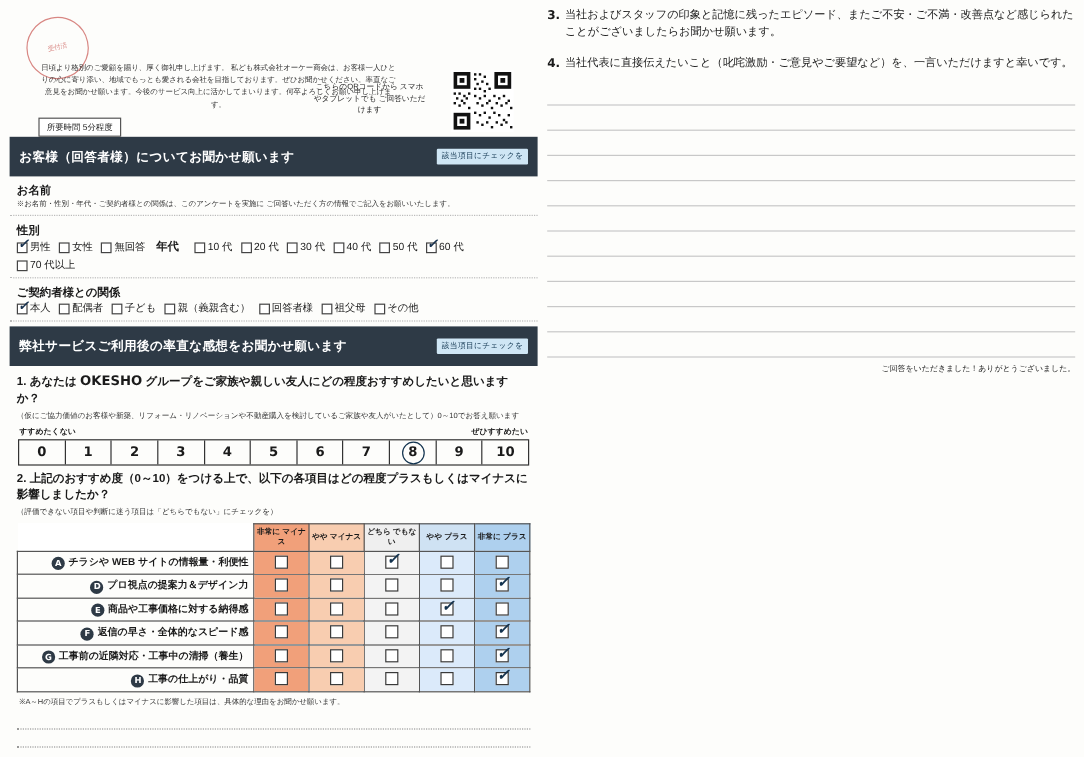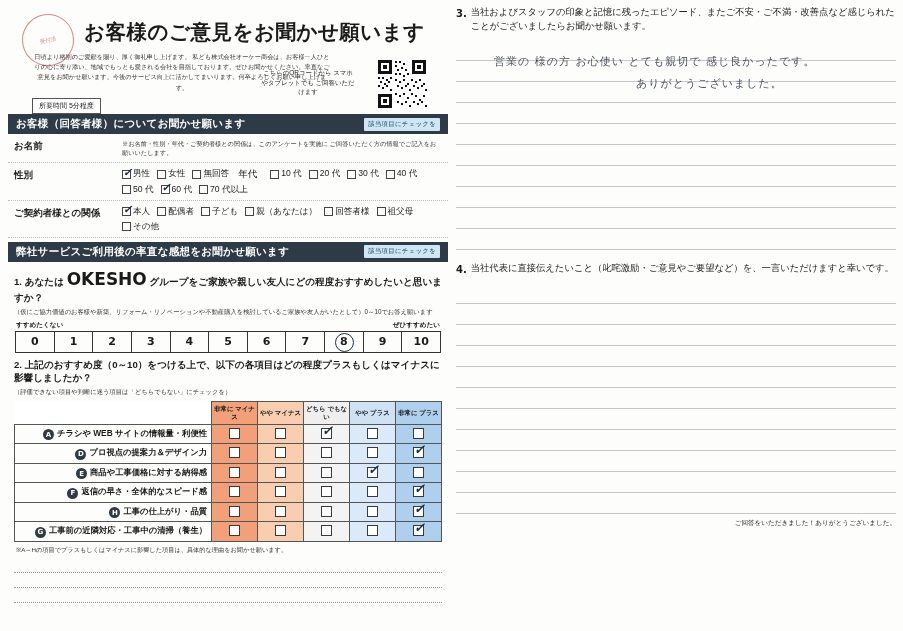--- a/index.html
+++ b/index.html
@@ -50,50 +50,50 @@
     position:absolute; right:92px; top:62px; width:96px;
     font-size:6.4px; line-height:1.5; text-align:center; color:#222;
   }
   .qr {
     position:absolute; right:8px; top:52px; width:78px; height:52px;
   }
   .qr svg { display:block; }
 
   
   .bar {
-    background:#2e3a46; color:#fff; height:20px;
+    background:#2e3a46; color:#fff; height:33px;
     display:flex; align-items:center; padding:0 8px;
     font-size:10.5px; font-weight:bold; letter-spacing:.3px;
     margin-top:4px;
   }
   .bar .tick {
     margin-left:auto; font-size:6.4px; font-weight:normal;
     background:#cfe6f5; color:#10344f; padding:2px 4px; border-radius:1px;
   }
 
   
-  .frow { display:flex; align-items:flex-start; padding:5px 6px 4px 6px; border-bottom:1px dotted #bbb; }
+  .frow { display:flex; align-items:flex-start; padding:5px 6px 4px 6px; border-bottom:1px dotted #bbb;flex-direction:column; }
   .flabel { width:108px; font-size:9.5px; font-weight:bold; flex:none; padding-top:1px;}
   .fnote { font-size:6.2px; line-height:1.5; color:#333; }
-  .opts { display:flex; flex-wrap:wrap; align-items:center; gap:3px 7px; font-size:8.6px; }
+  .opts { display:flex; flex-wrap:wrap; align-items:flex-end; gap:3px 7px; font-size:8.6px; }
   .opt { display:flex; align-items:center; gap:2px; white-space:nowrap; }
   .cb {
     width:9px; height:9px; border:1px solid #444; background:#fff;
     display:inline-block; position:relative; flex:none;
   }
   .cb.checked::after {
     content:"✓"; position:absolute; left:0px; top:-4px;
     font-size:11px; color:#16304d; font-weight:bold; line-height:1;
   }
-  .agelabel { font-weight:normal; font-size:9.5px; margin:0 6px 0 2px; }
+  .agelabel { font-weight:bold; font-size:9.5px; margin:0 6px 0 2px; }
 
   
   .q { padding:5px 6px 0 6px; }
   .qtitle { font-size:9.6px; font-weight:bold; line-height:1.45; }
-  .qtitle .big { font-size:17px; font-family:"DejaVu Sans", sans-serif; }
+  .qtitle .big { font-size:11px; font-family:"DejaVu Sans", sans-serif; }
   .qsub { font-size:6.3px; color:#333; line-height:1.5; margin-top:2px; }
   .scale-ends { display:flex; justify-content:space-between; font-size:6.6px; font-weight:bold; margin:4px 2px 1px 2px; }
   .scale { display:flex; border:1px solid #333; margin:0 1px; }
   .scale div {
     flex:1; text-align:center; font-size:11px; font-weight:bold;
     padding:3px 0 4px 0; border-right:1px solid #333; position:relative;
     font-family:"DejaVu Sans", sans-serif;
   }
   .scale div:last-child { border-right:none; }
   .scale div.sel::after {
@@ -150,21 +150,20 @@
 </style>
 </head>
 <body>
 
 <div class="page">
 
   <div class="col-left">
 
     <div class="hdr">
       <div class="stamp">受付済</div>
-      <div class="hdr-title">お客様のご意見をお聞かせ願います</div>
       <div class="hdr-body">日頃より格別のご愛顧を賜り、厚く御礼申し上げます。
 私ども株式会社オーケー商会は、お客様一人ひとりの心に寄り添い、地域でもっとも愛される会社を目指しております。ぜひお聞かせください。率直なご意見をお聞かせ願います。今後のサービス向上に活かしてまいります。何卒よろしくお願い申し上げます。</div>
       <div class="time-box">所要時間 5分程度</div>
       <div class="qr-note">こちらのQRコードから
 スマホやタブレットでも
 ご回答いただけます</div>
       <div class="qr">
         <svg width="78" height="52" viewBox="0 0 78 52">
           <rect x="14" y="0" width="52" height="52" fill="#fff"></rect>
           <g fill="#111">
@@ -304,21 +303,21 @@
         <span class="opt">
             <i class="cb"></i>
             <span>配偶者</span>
           </span>
         <span class="opt">
             <i class="cb"></i>
             <span>子ども</span>
           </span>
         <span class="opt">
             <i class="cb"></i>
-            <span>親（あなたは）</span>
+            <span>親（義親含む）</span>
           </span>
         <span class="opt">
             <i class="cb"></i>
             <span>回答者様</span>
           </span>
         <span class="opt">
             <i class="cb"></i>
             <span>祖父母</span>
           </span>
         <span class="opt">
@@ -408,29 +407,29 @@
           </tr>
           <tr>
             <td class="lbl"><span class="cir">F</span><span>返信の早さ・全体的なスピード感</span></td>
             <td class="c c1"><i class="box"></i></td>
             <td class="c c2"><i class="box"></i></td>
             <td class="c c3"><i class="box"></i></td>
             <td class="c c4"><i class="box"></i></td>
             <td class="c c5"><i class="box checked"></i></td>
           </tr>
           <tr>
-            <td class="lbl"><span class="cir">H</span><span>工事の仕上がり・品質</span></td>
+            <td class="lbl"><span class="cir">G</span><span>工事前の近隣対応・工事中の清掃（養生）</span></td>
             <td class="c c1"><i class="box"></i></td>
             <td class="c c2"><i class="box"></i></td>
             <td class="c c3"><i class="box"></i></td>
             <td class="c c4"><i class="box"></i></td>
             <td class="c c5"><i class="box checked"></i></td>
           </tr>
           <tr>
-            <td class="lbl"><span class="cir">G</span><span>工事前の近隣対応・工事中の清掃（養生）</span></td>
+            <td class="lbl"><span class="cir">H</span><span>工事の仕上がり・品質</span></td>
             <td class="c c1"><i class="box"></i></td>
             <td class="c c2"><i class="box"></i></td>
             <td class="c c3"><i class="box"></i></td>
             <td class="c c4"><i class="box"></i></td>
             <td class="c c5"><i class="box checked"></i></td>
           </tr>
         </tbody>
       </table>
 
       <div class="foot-note">※A～Hの項目でプラスもしくはマイナスに影響した項目は、具体的な理由をお聞かせ願います。</div>
@@ -443,34 +442,20 @@
     </div>
   </div>
 
   <div class="col-right">
 
     <div class="rq">
       <span class="num">3.</span>
       <span>当社およびスタッフの印象と記憶に残ったエピソード、またご不安・ご不満・改善点など感じられたことがございましたらお聞かせ願います。</span>
     </div>
 
-    <div class="rlines" style="position:relative;">
-      <div class="rl"></div>
-      <div class="rl"></div>
-      <div class="rl"></div>
-      <div class="rl"></div>
-      <div class="rl"></div>
-      <div class="rl"></div>
-      <div class="rl"></div>
-      <div class="rl"></div>
-      <div class="rl"></div>
-      <div class="rl"></div>
-      <div class="hand" style="left:38px; top:14px;">営業の  様の方  お心使い  とても親切で  感じ良かったです。</div>
-      <div class="hand" style="left:180px; top:36px;">ありがとうございました。</div>
-    </div>
 
     <div class="rq rq4">
       <span class="num">4.</span>
       <span>当社代表に直接伝えたいこと（叱咤激励・ご意見やご要望など）を、一言いただけますと幸いです。</span>
     </div>
 
     <div class="rlines">
       <div class="rl"></div>
       <div class="rl"></div>
       <div class="rl"></div>

